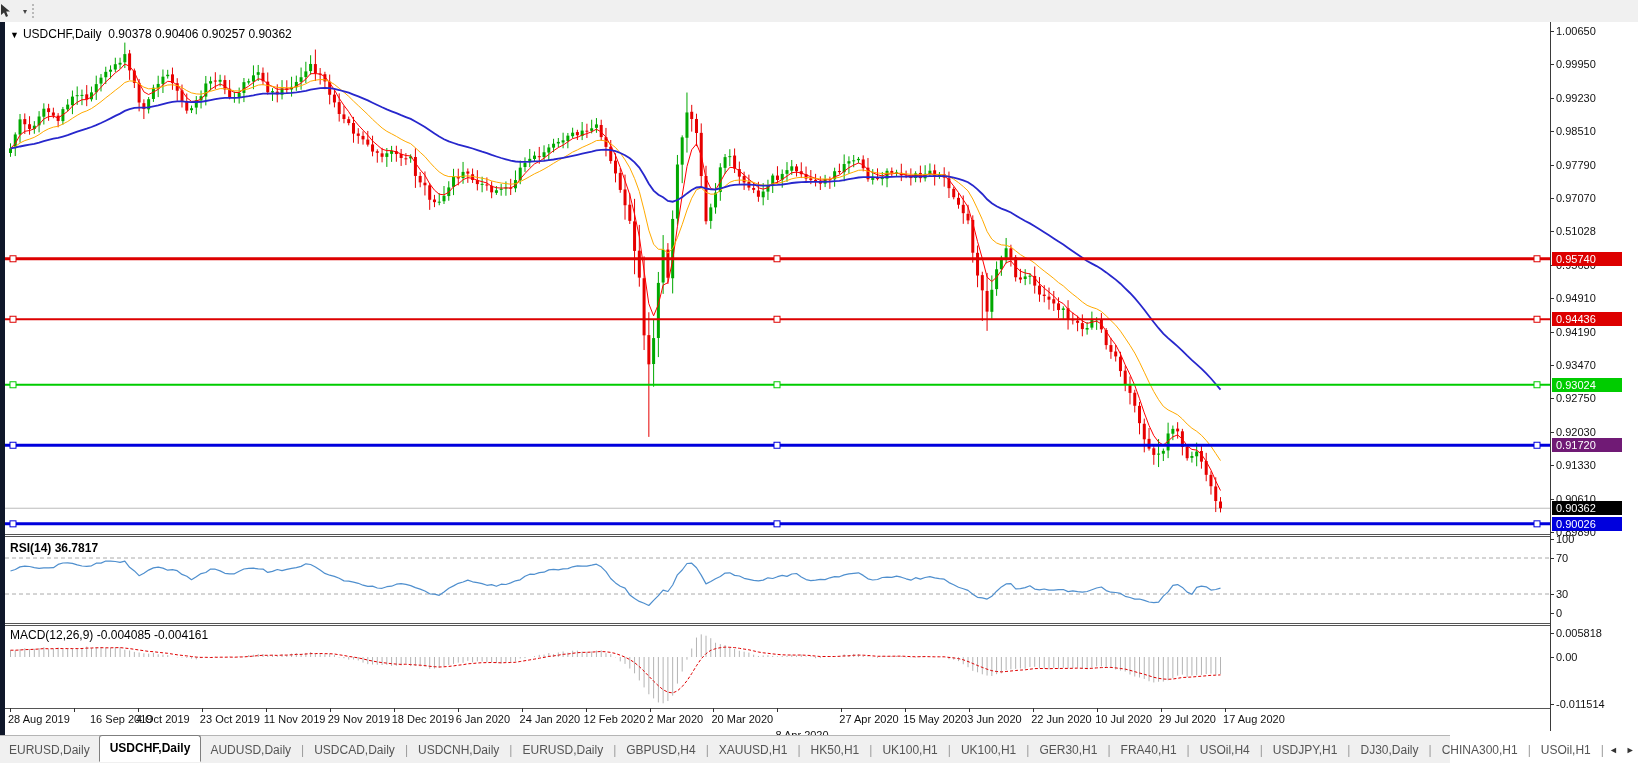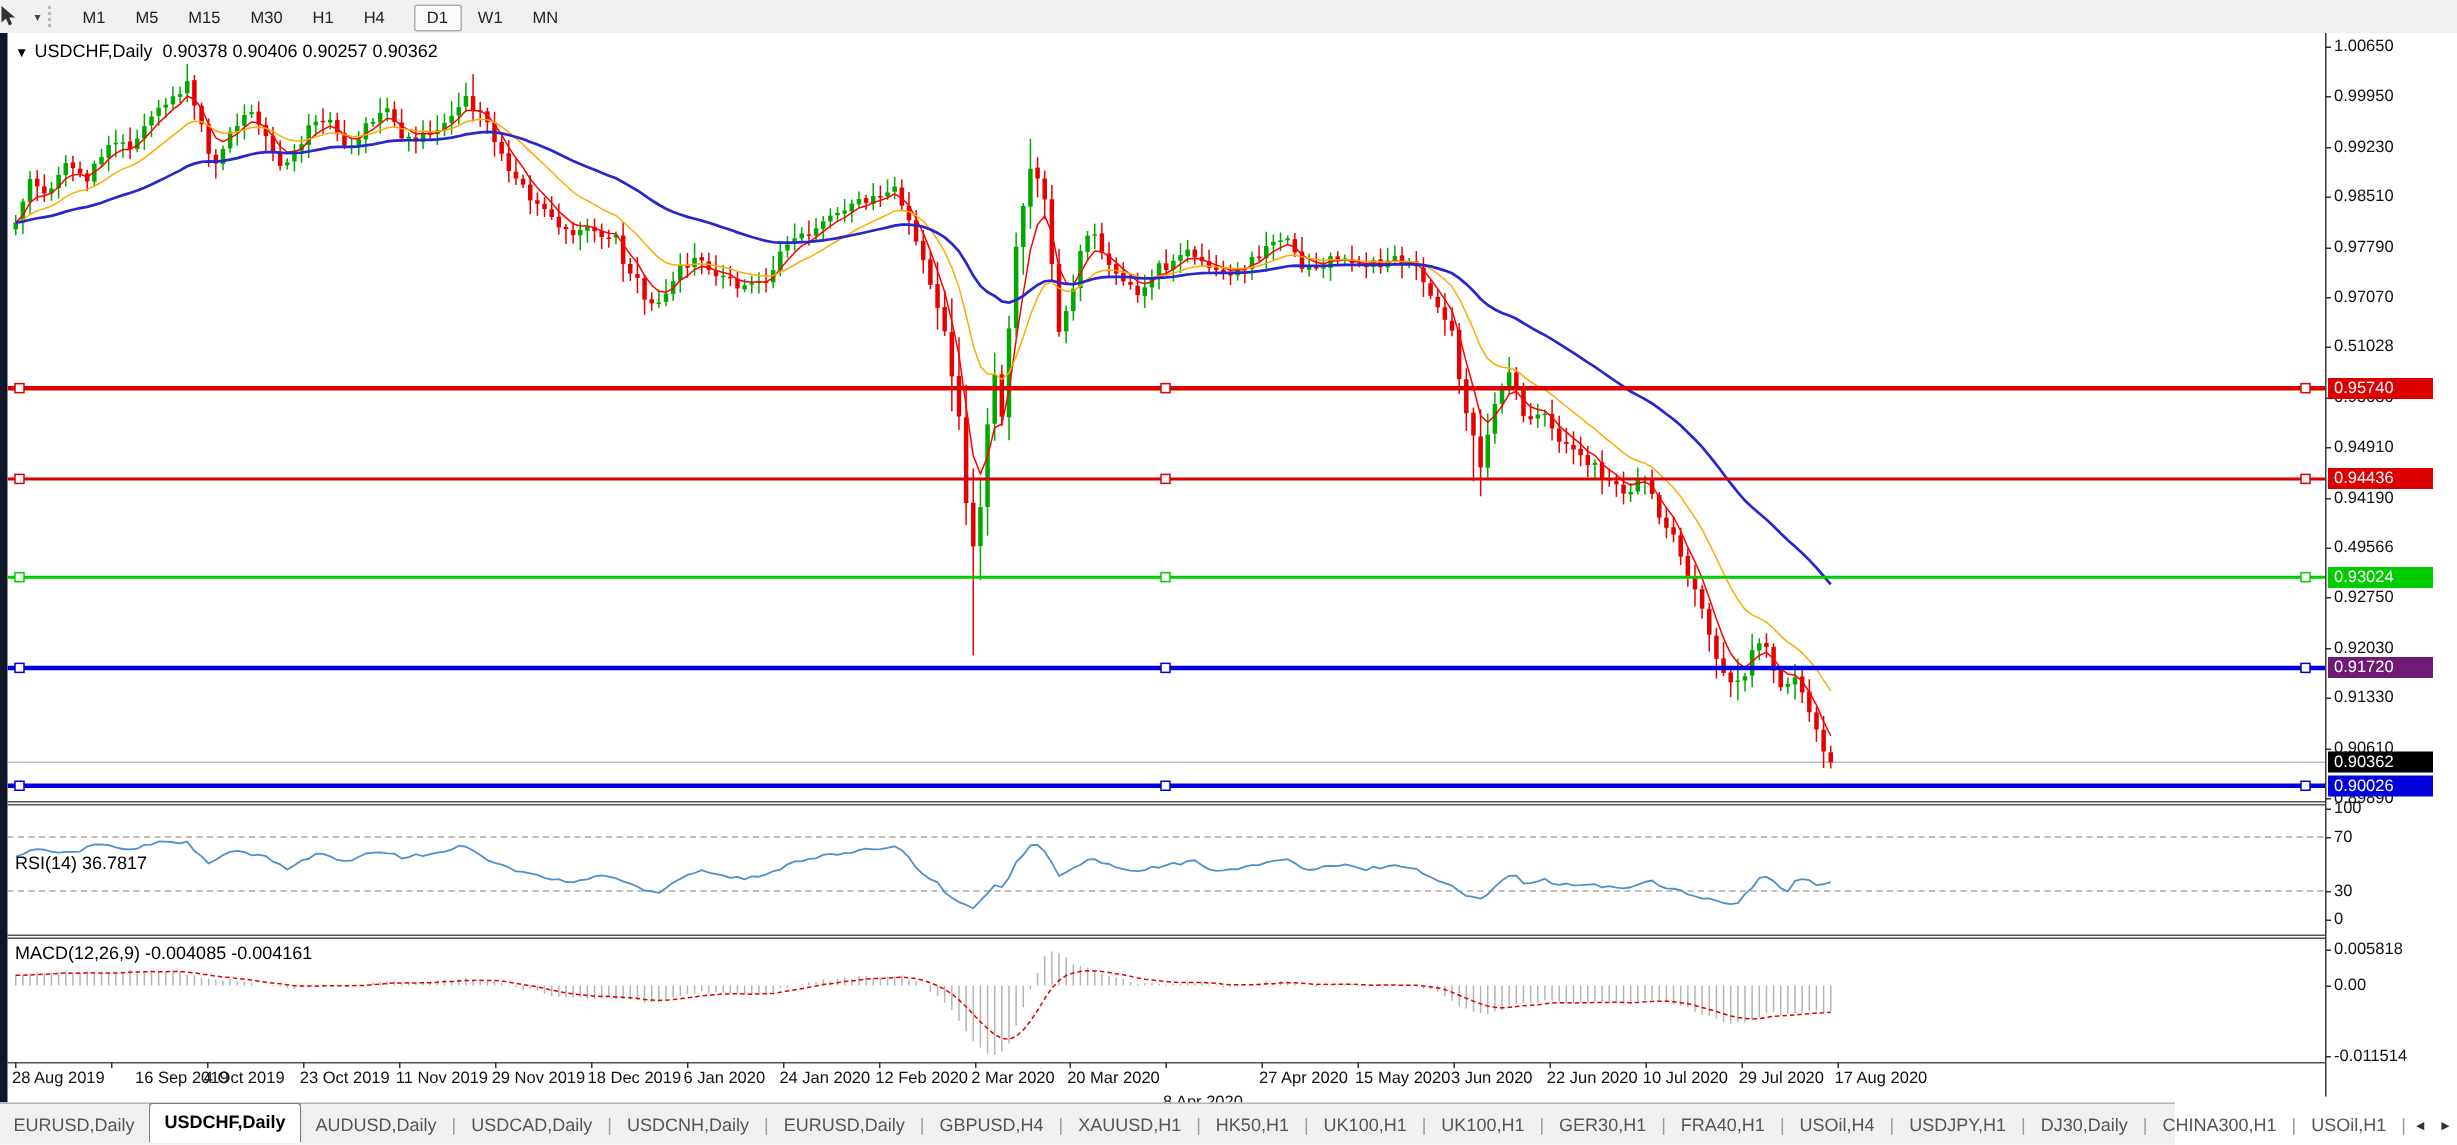--- a/index.html
+++ b/index.html
@@ -15,21 +15,21 @@
   
   #chart-area{position:absolute;left:0;top:22px;width:1638px;height:713px;background:#fff;border-left:5px solid #0f172a;}
   .hline{position:absolute;left:0;background:#555;height:1px;width:1545px;}
   #axis-vline{position:absolute;left:1545px;top:0;width:1px;height:709px;background:#3a3a3a;}
   svg{position:absolute;left:0;display:block;}
   #main-svg{top:0;}
   #rsi-svg{top:514px;}
   #macd-svg{top:603px;}
   .pane-label{position:absolute;left:5px;font-size:12px;color:#000;z-index:6;}
   #main-title{top:5px;}
-  #rsi-label{top:546px;}
+  #rsi-label{top:519px;font-weight:bold;}
   #macd-label{top:606px;}
   .tri{font-size:9px;margin-right:4px;}
   .axis-tick-label{position:absolute;left:1551px;font-size:11px;color:#111;transform:translateY(-6px);white-space:nowrap;}
   .axis-dash{position:absolute;left:1545px;width:4px;height:1px;background:#333;}
   .level-box{position:absolute;left:1547px;width:66px;height:14px;font-size:11px;color:#fff;line-height:14px;padding-left:4px;transform:translateY(-7px);z-index:5;}
   .date-label{position:absolute;top:691px;font-size:11px;color:#111;white-space:nowrap;}
   .date-tick{position:absolute;top:686px;width:1px;height:4px;background:#333;}
   
   #tabbar{position:absolute;left:0;top:735px;width:1450px;height:28px;background:#f0f0f0;border-top:1px solid #b5b5b5;display:flex;align-items:center;font-size:12px;color:#555;}
   .tab{padding:4px 9px;white-space:nowrap;cursor:default;}
@@ -41,21 +41,20 @@
 <body>
 
 <div id="toolbar">
   <span class="tool-icon">
     <svg width="12" height="14" viewBox="0 0 12 14">
       <path d="M1,0 L1,11 L4,8.4 L6,13 L8,12 L6.2,7.6 L10,7.6 Z" fill="#333"></path>
     </svg>
   </span>
   <span class="caret">▾</span>
   <span class="grip"></span>
-  <span id="tf-buttons"><span class="tfbtn">M1</span><span class="tfbtn">M5</span><span class="tfbtn">M15</span><span class="tfbtn">M30</span><span class="tfbtn">H1</span><span class="tfbtn">H4</span><span class="vsep"></span><span class="tfbtn active">D1</span><span class="tfbtn">W1</span><span class="tfbtn">MN</span><span class="vsep"></span></span>
 </div>
 
 <div id="chart-area">
   <svg id="main-svg" width="1545" height="512">
       <line x1="0" y1="486.24888888888876" x2="1545" y2="486.24888888888876" stroke="#bcbcbc" stroke-width="1"></line>
       <line x1="5.5" y1="121.32606429397032" x2="5.5" y2="134.7996388694956" stroke="#00a800" stroke-width="1"></line>
       <rect x="4" y="126.36388888888884" width="3" height="4.6388888888889" fill="#00a800"></rect>
       <line x1="10.263779527559056" y1="110.38162034100974" x2="10.263779527559056" y2="134.08129314335653" stroke="#00a800" stroke-width="1"></line>
       <rect x="8.763779527559056" y="112.45583368104427" width="3" height="13.516109484319472" fill="#00a800"></rect>
       <line x1="15.027559055118111" y1="91.97906893713552" x2="15.027559055118111" y2="120.57880244730414" stroke="#00a800" stroke-width="1"></line>
@@ -883,21 +882,21 @@
       <div class="axis-tick-label" style="top: 176px;">0.97070</div>
       <div class="axis-dash" style="top: 209.4px;"></div>
       <div class="axis-tick-label" style="top: 209.4px;">0.51028</div>
       <div class="axis-dash" style="top: 242.8px;"></div>
       <div class="axis-tick-label" style="top: 242.8px;">0.95630</div>
       <div class="axis-dash" style="top: 276.2px;"></div>
       <div class="axis-tick-label" style="top: 276.2px;">0.94910</div>
       <div class="axis-dash" style="top: 309.6px;"></div>
       <div class="axis-tick-label" style="top: 309.6px;">0.94190</div>
       <div class="axis-dash" style="top: 343px;"></div>
-      <div class="axis-tick-label" style="top: 343px;">0.49566</div>
+      <div class="axis-tick-label" style="top: 343px;">0.93470</div>
       <div class="axis-dash" style="top: 376.4px;"></div>
       <div class="axis-tick-label" style="top: 376.4px;">0.92750</div>
       <div class="axis-dash" style="top: 409.8px;"></div>
       <div class="axis-tick-label" style="top: 409.8px;">0.92030</div>
       <div class="axis-dash" style="top: 443.2px;"></div>
       <div class="axis-tick-label" style="top: 443.2px;">0.91330</div>
       <div class="axis-dash" style="top: 476.6px;"></div>
       <div class="axis-tick-label" style="top: 476.6px;">0.90610</div>
       <div class="axis-dash" style="top: 510px;"></div>
       <div class="axis-tick-label" style="top: 510px;">0.89890</div>

